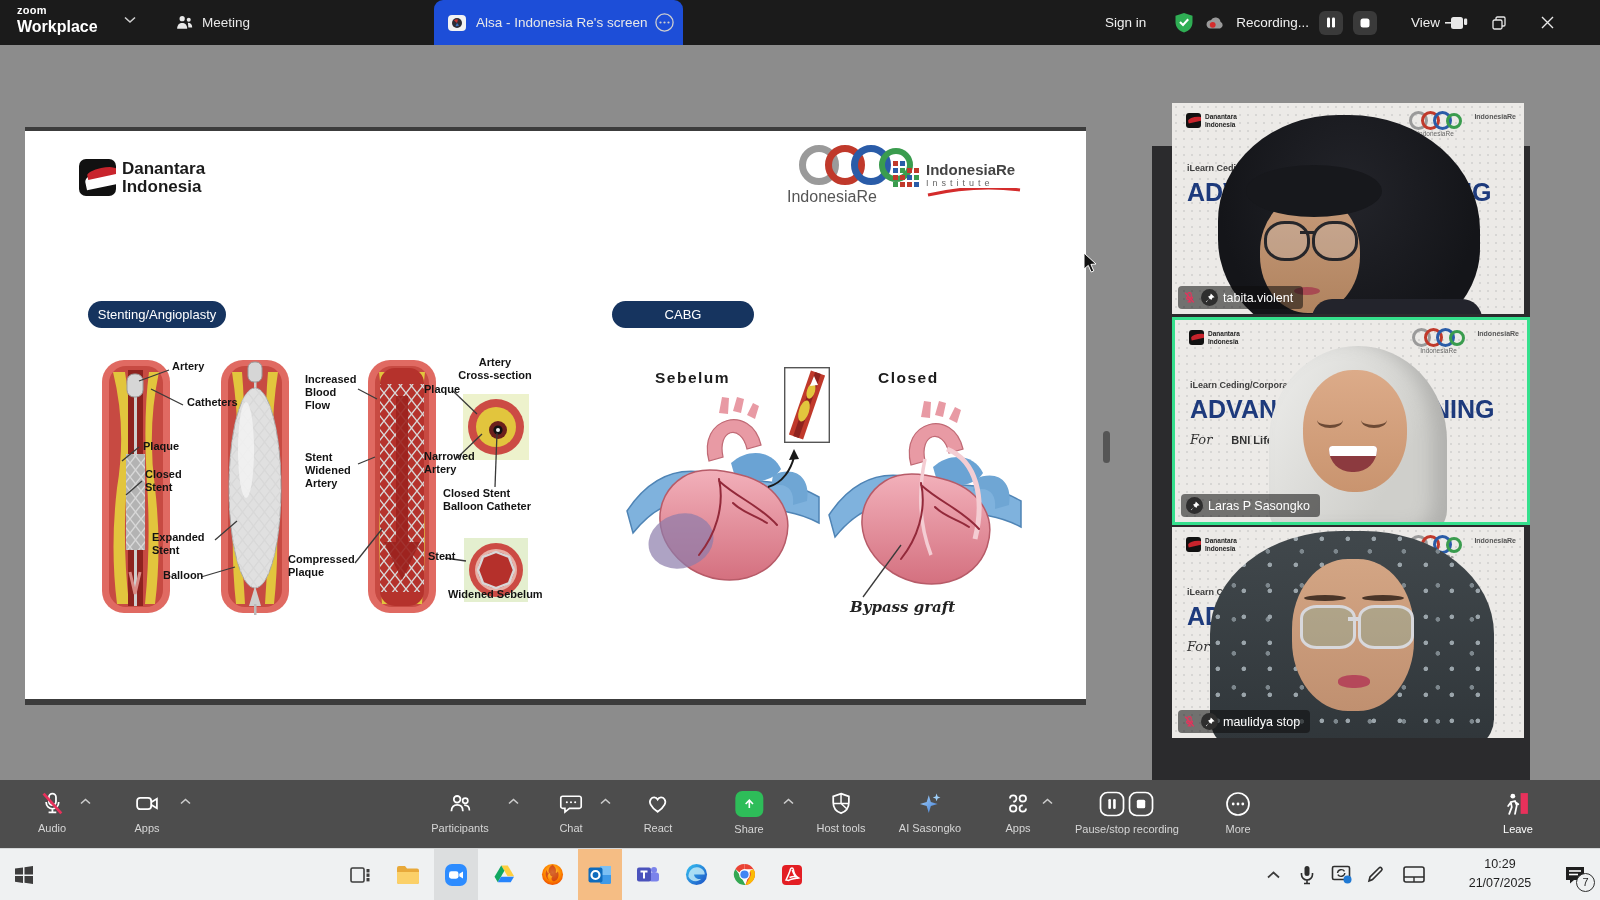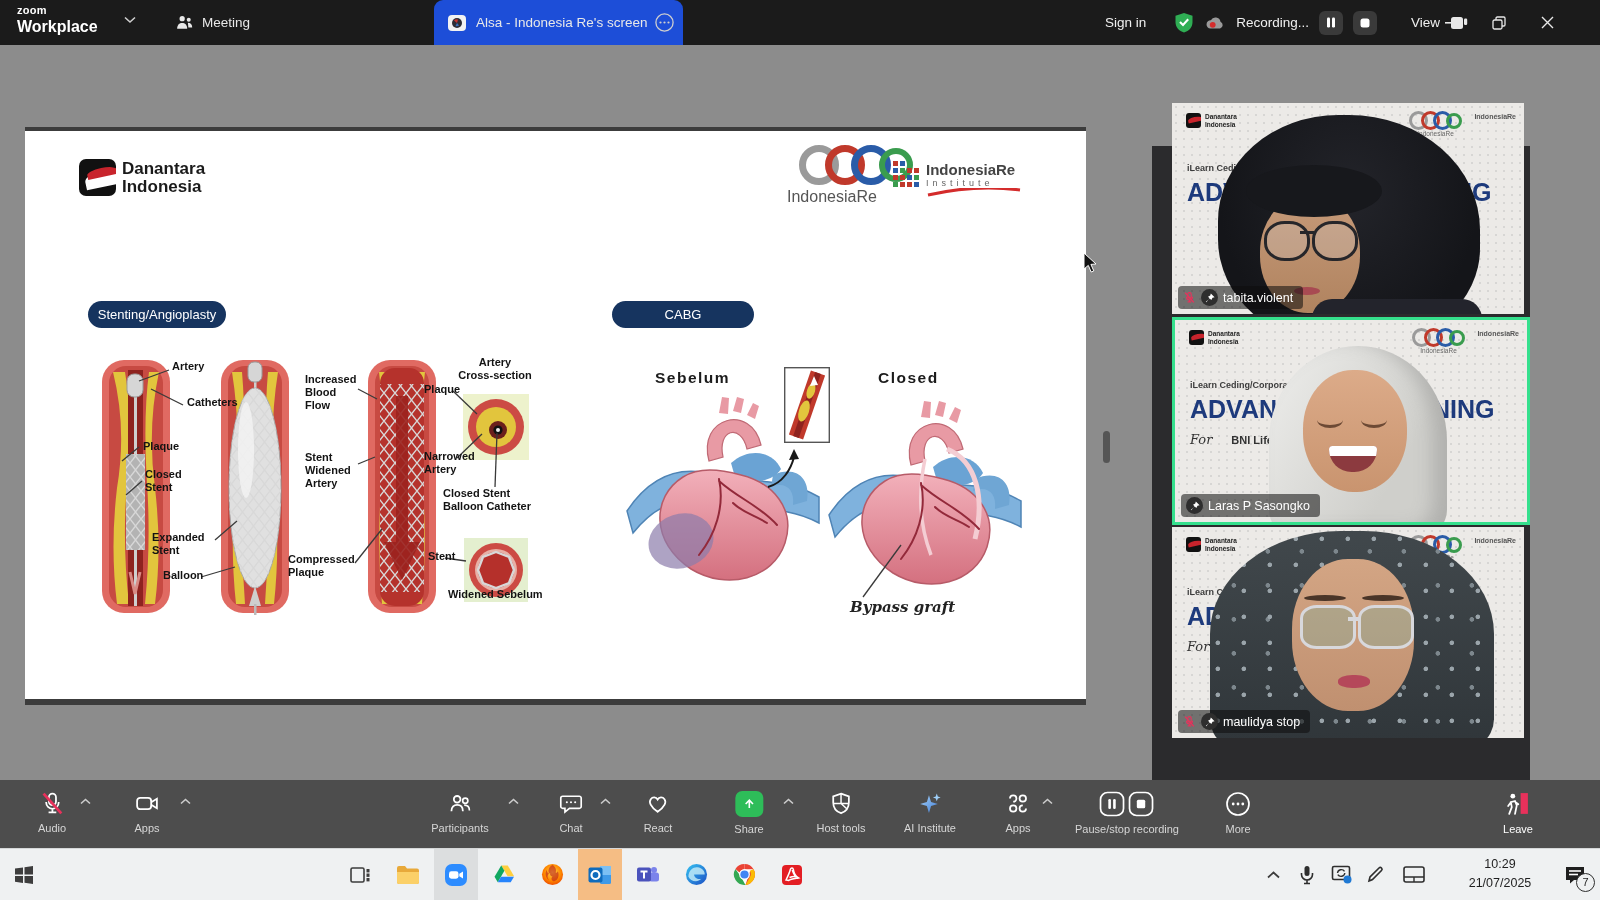--- a/index.html
+++ b/index.html
@@ -639,21 +639,21 @@
           <path d="M12,2.5 V12 M4.8,12 H19.2 M12,12 L17.5,17" fill="none" stroke="#fff" stroke-width="1.4"></path>
         </svg>
       <span class="lbl">Host tools</span>
     </div>
 
     <div class="tool" style="left:930px">
       <svg width="26" height="25" viewBox="0 0 24 24">
           <path d="M11,4 L13,10.5 L19.5,12.5 L13,14.5 L11,21 L9,14.5 L2.5,12.5 L9,10.5 Z" fill="url(#aig)"></path>
           <path d="M18.5,2.5 l1,2.7 2.7,1 -2.7,1 -1,2.7 -1,-2.7 -2.7,-1 2.7,-1 Z" fill="#9fd0fa"></path>
         </svg>
-      <span class="lbl">AI Institute</span>
+      <span class="lbl">AI Sasongko</span>
     </div>
 
     <div class="tool" style="left:1018px">
       <svg width="26" height="25" viewBox="0 0 24 24">
           <circle cx="16.6" cy="7.2" r="3.1" fill="none" stroke="#fff" stroke-width="1.7"></circle>
           <circle cx="7.4" cy="16.8" r="3.1" fill="none" stroke="#fff" stroke-width="1.7"></circle>
           <path d="M4.3,7.2 a3.1,3.1 0 1 1 3.1,3.1" fill="none" stroke="#fff" stroke-width="1.7"></path>
           <path d="M19.7,16.8 a3.1,3.1 0 1 1 -3.1,-3.1" fill="none" stroke="#fff" stroke-width="1.7"></path>
         </svg>
       <span class="lbl">Apps</span>

